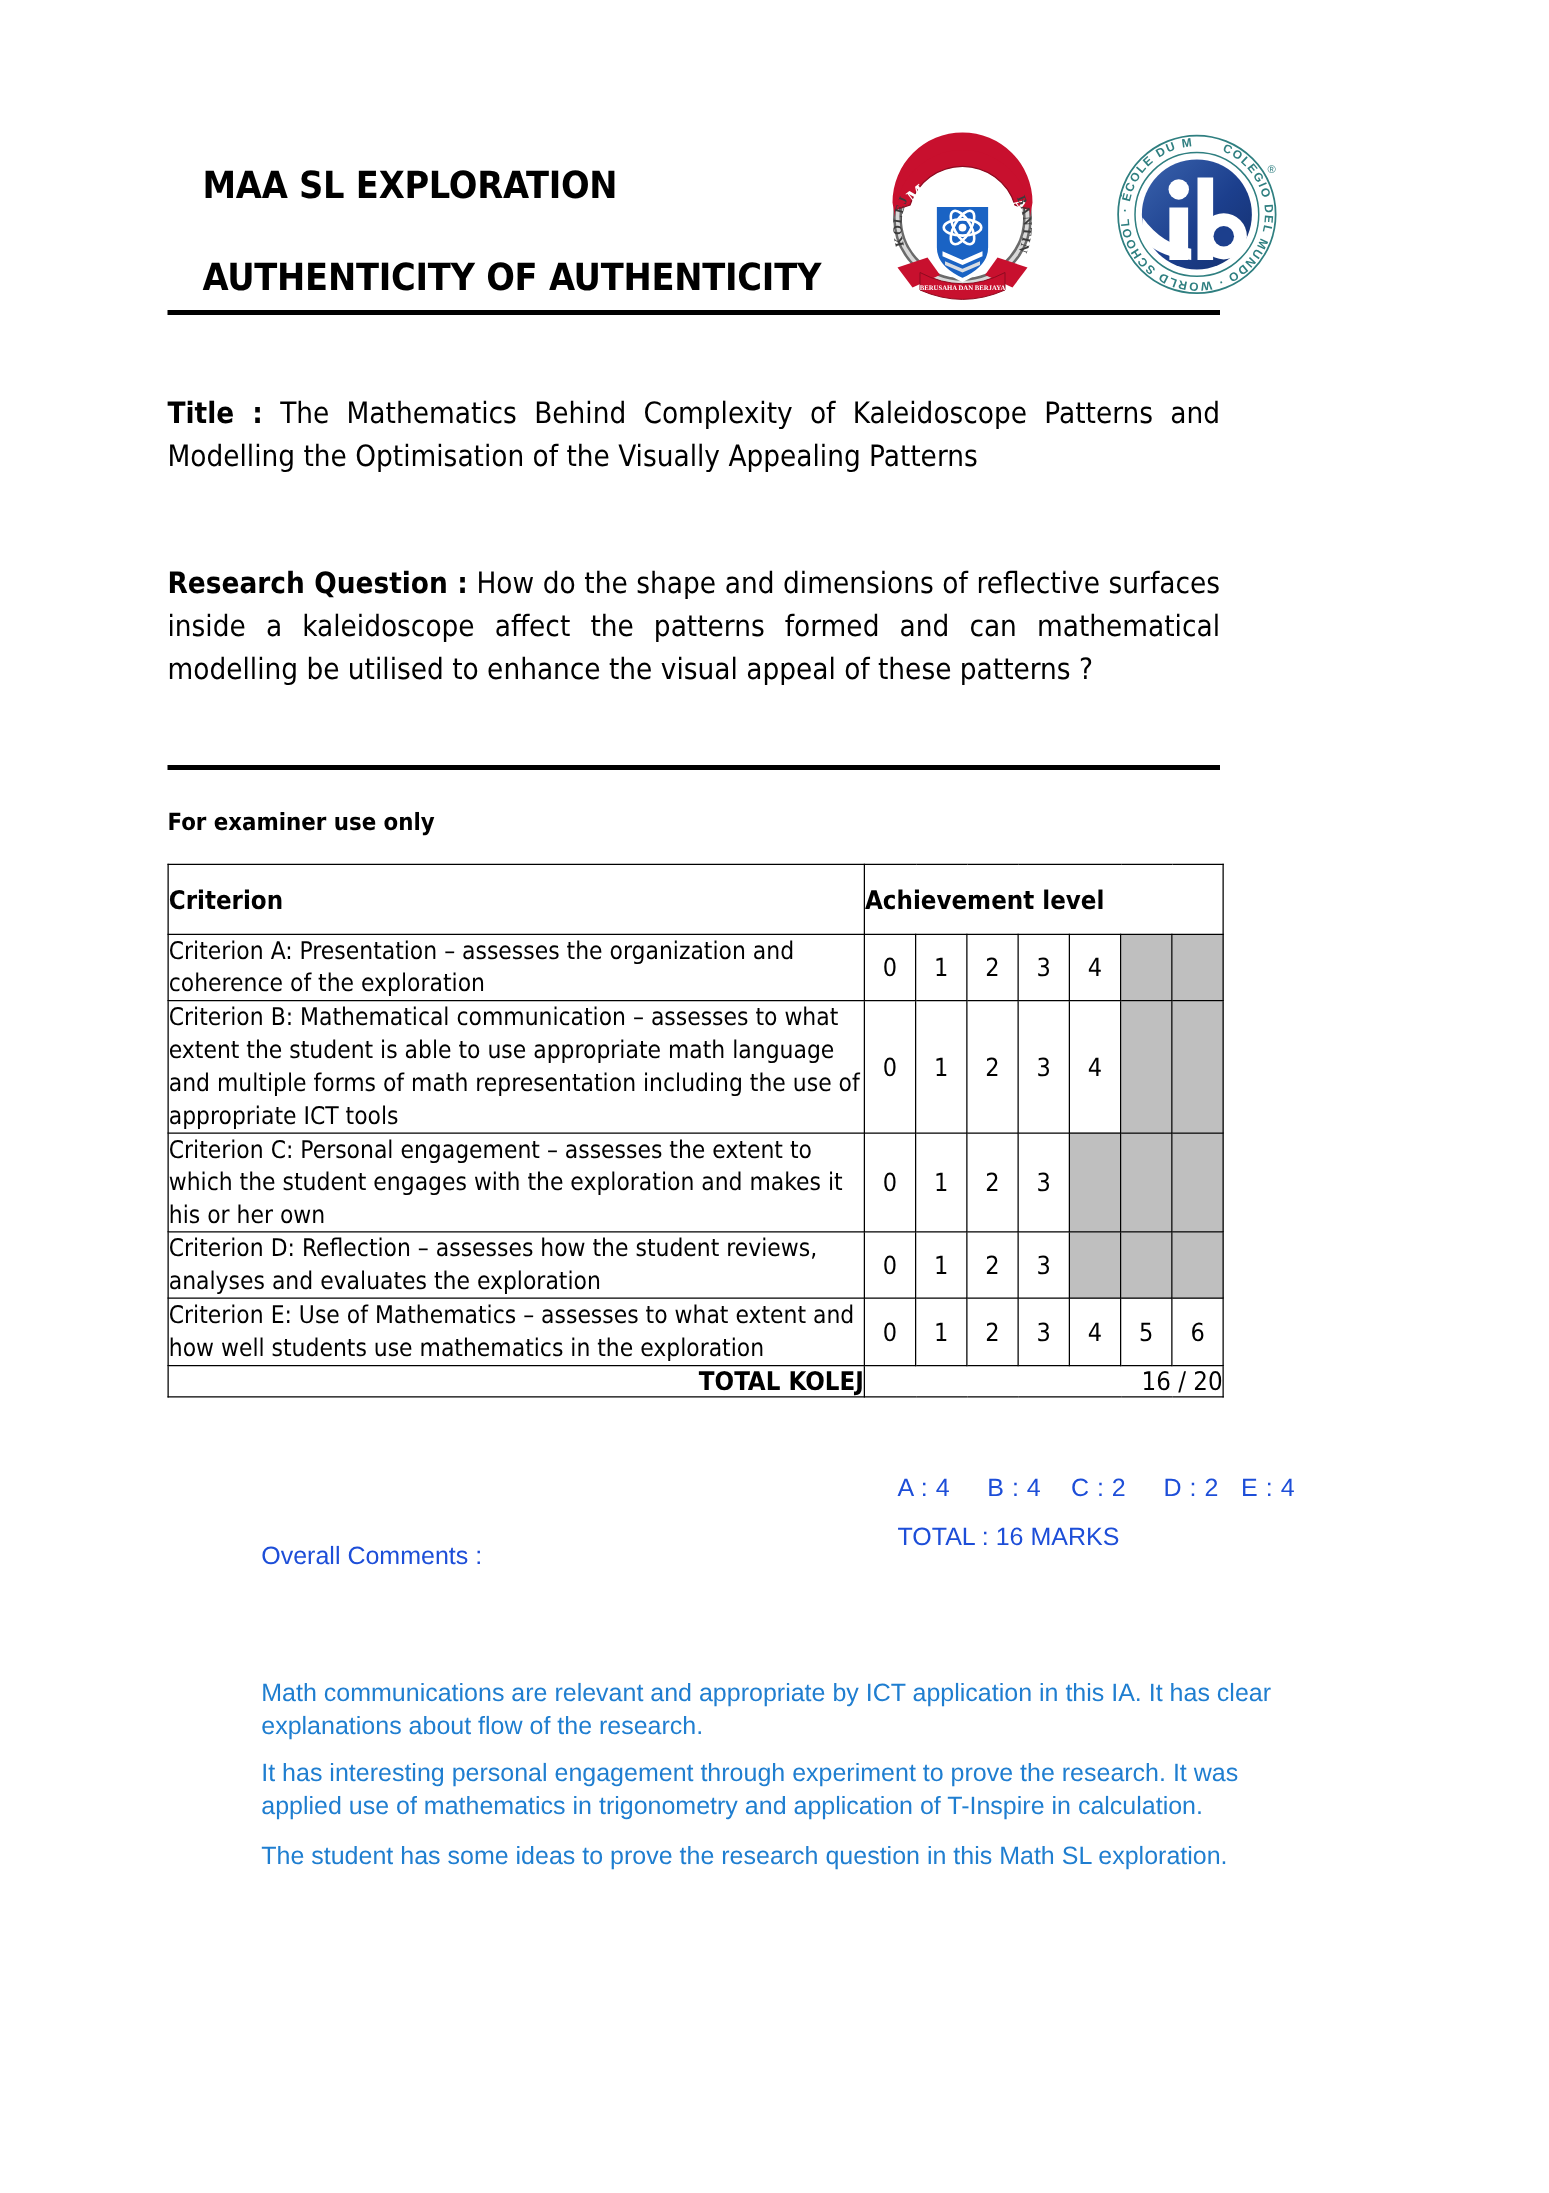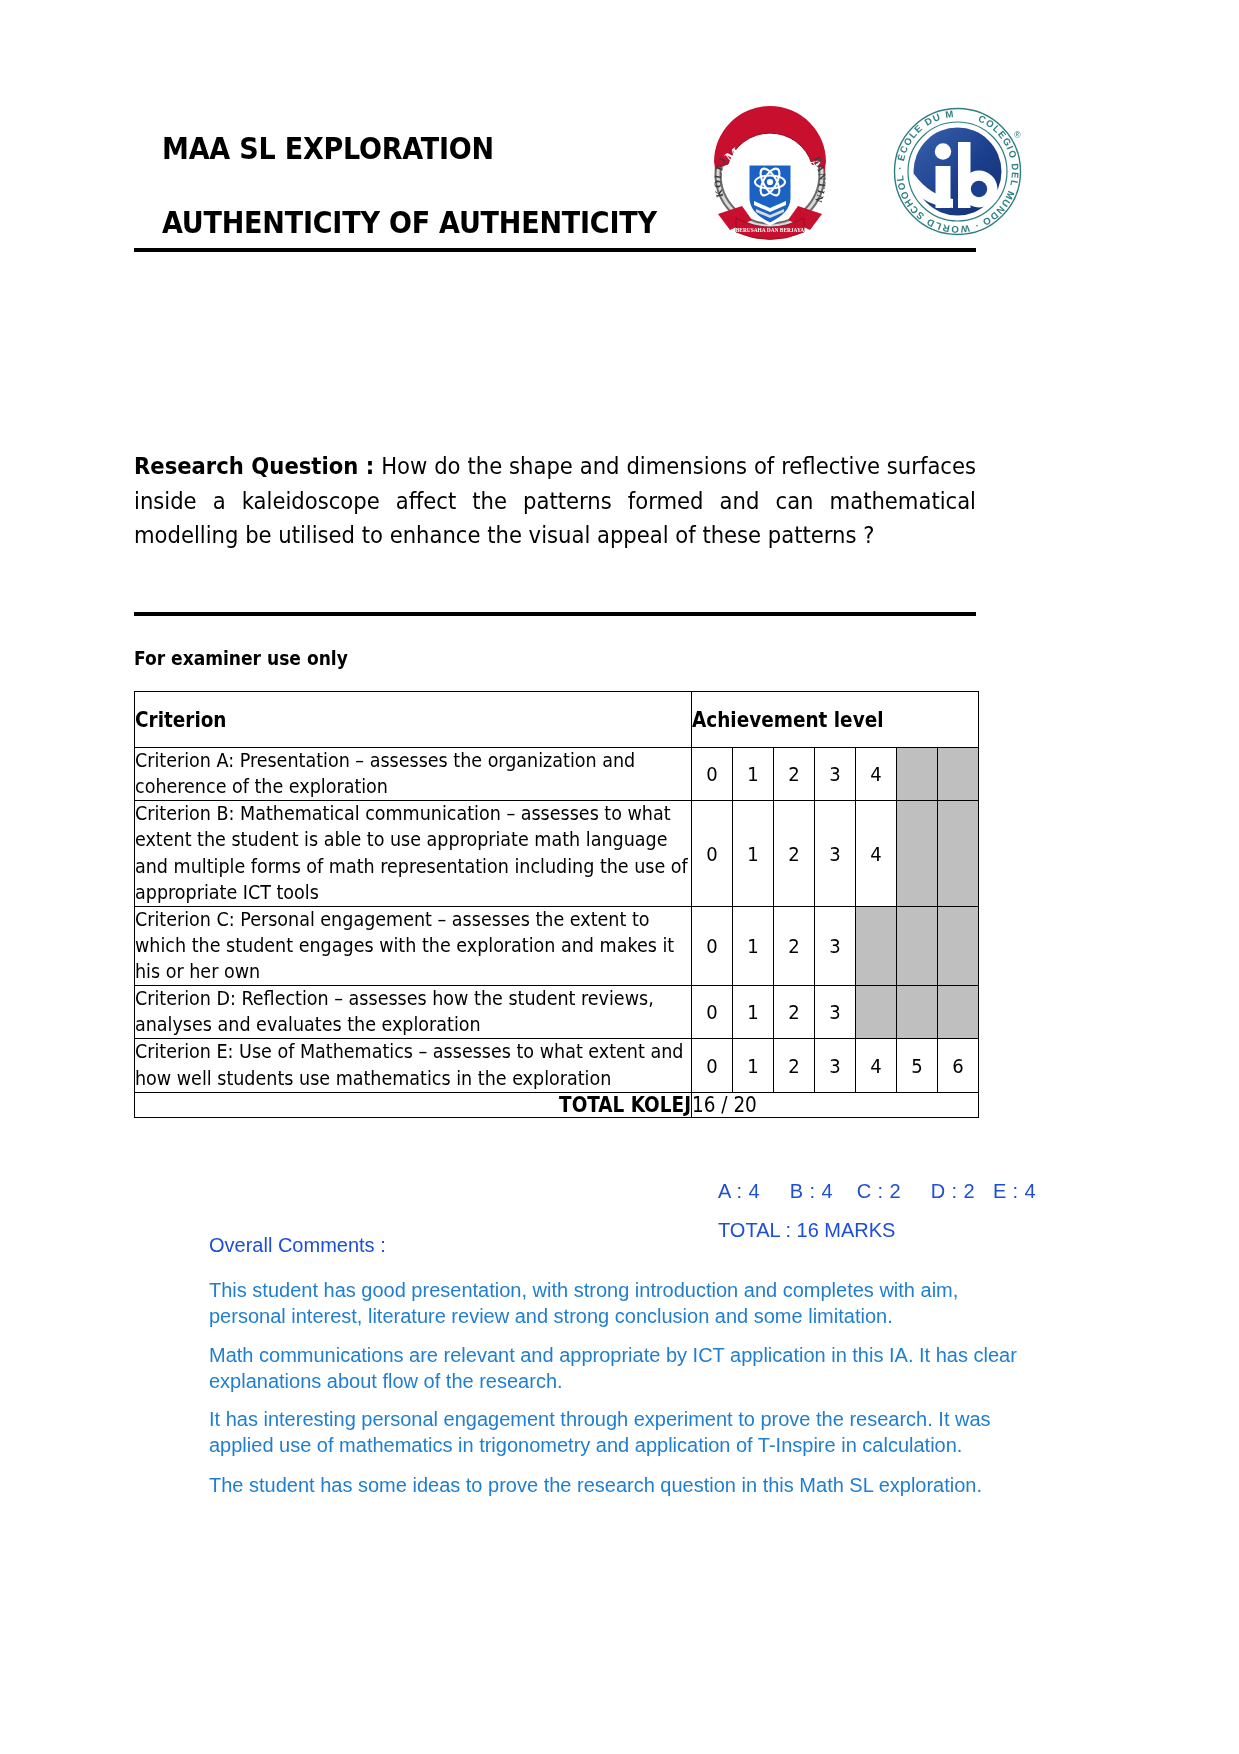--- a/index.html
+++ b/index.html
@@ -144,21 +144,21 @@
     width: 41px;
   }
   .lvl.shaded { background: #bfbfbf; }
   .total-label {
     text-align: right;
     font-weight: bold;
     font-size: 20.5px;
     padding: 9px 12px 9px 0;
   }
   .total-value {
-    text-align: left;
+    text-align: right;
     font-size: 20.5px;
   }
 
   
   .annot {
     position: absolute;
     font-family: "Liberation Sans", sans-serif;
     color: #1d4ed8;
     font-size: 20px;
     line-height: 1.33;
@@ -275,20 +275,24 @@
           <circle cx="89" cy="85" r="8.2" fill="#1c3f8d"></circle>
           <text x="124" y="34" font-family="'Liberation Sans', sans-serif" font-size="9" fill="#2f7f80">®</text>
         </svg>
       </div>
 
     </div>
   </div>
 
   <div class="rule-top"></div>
 
+  <div class="para" id="title-para">
+    <b>Title :</b>
+    <span>The Mathematics Behind Complexity of Kaleidoscope Patterns and Modelling the Optimisation of the Visually Appealing Patterns</span>
+  </div>
 
   <div class="para" id="rq-para">
     <b>Research Question :</b>
     <span>How do the shape and dimensions of reflective surfaces inside a kaleidoscope affect the patterns formed and can mathematical modelling be utilised to enhance the visual appeal of these patterns ?</span>
   </div>
 
   <div class="rule-mid"></div>
 
   <div class="examiner-label">For examiner use only</div>
 
@@ -366,18 +370,17 @@
         <td class="total-label">TOTAL KOLEJ</td>
         <td class="total-value" colspan="7">16 / 20</td>
       </tr>
     </tfoot>
   </table>
 
   <div class="annot" id="annot-scores">A : 4     B : 4    C : 2     D : 2   E : 4</div>
   <div class="annot" id="annot-total">TOTAL : 16 MARKS</div>
   <div class="annot" id="annot-overall-label">Overall Comments :</div>
 
-  <div class="annot-block" id="annot-p1">This student has good presentation, with strong introduction and completes with aim, personal interest, literature review and strong conclusion and some limitation.</div>
   <div class="annot-block" id="annot-p2">Math communications are relevant and appropriate by ICT application in this IA. It has clear explanations about flow of the research.</div>
   <div class="annot-block" id="annot-p3">It has interesting personal engagement through experiment to prove the research. It was applied use of mathematics in trigonometry and application of T-Inspire in calculation.</div>
   <div class="annot-block" id="annot-p4">The student has some ideas to prove the research question in this Math SL exploration.</div>
 
 </div>
 
 </body></html>

